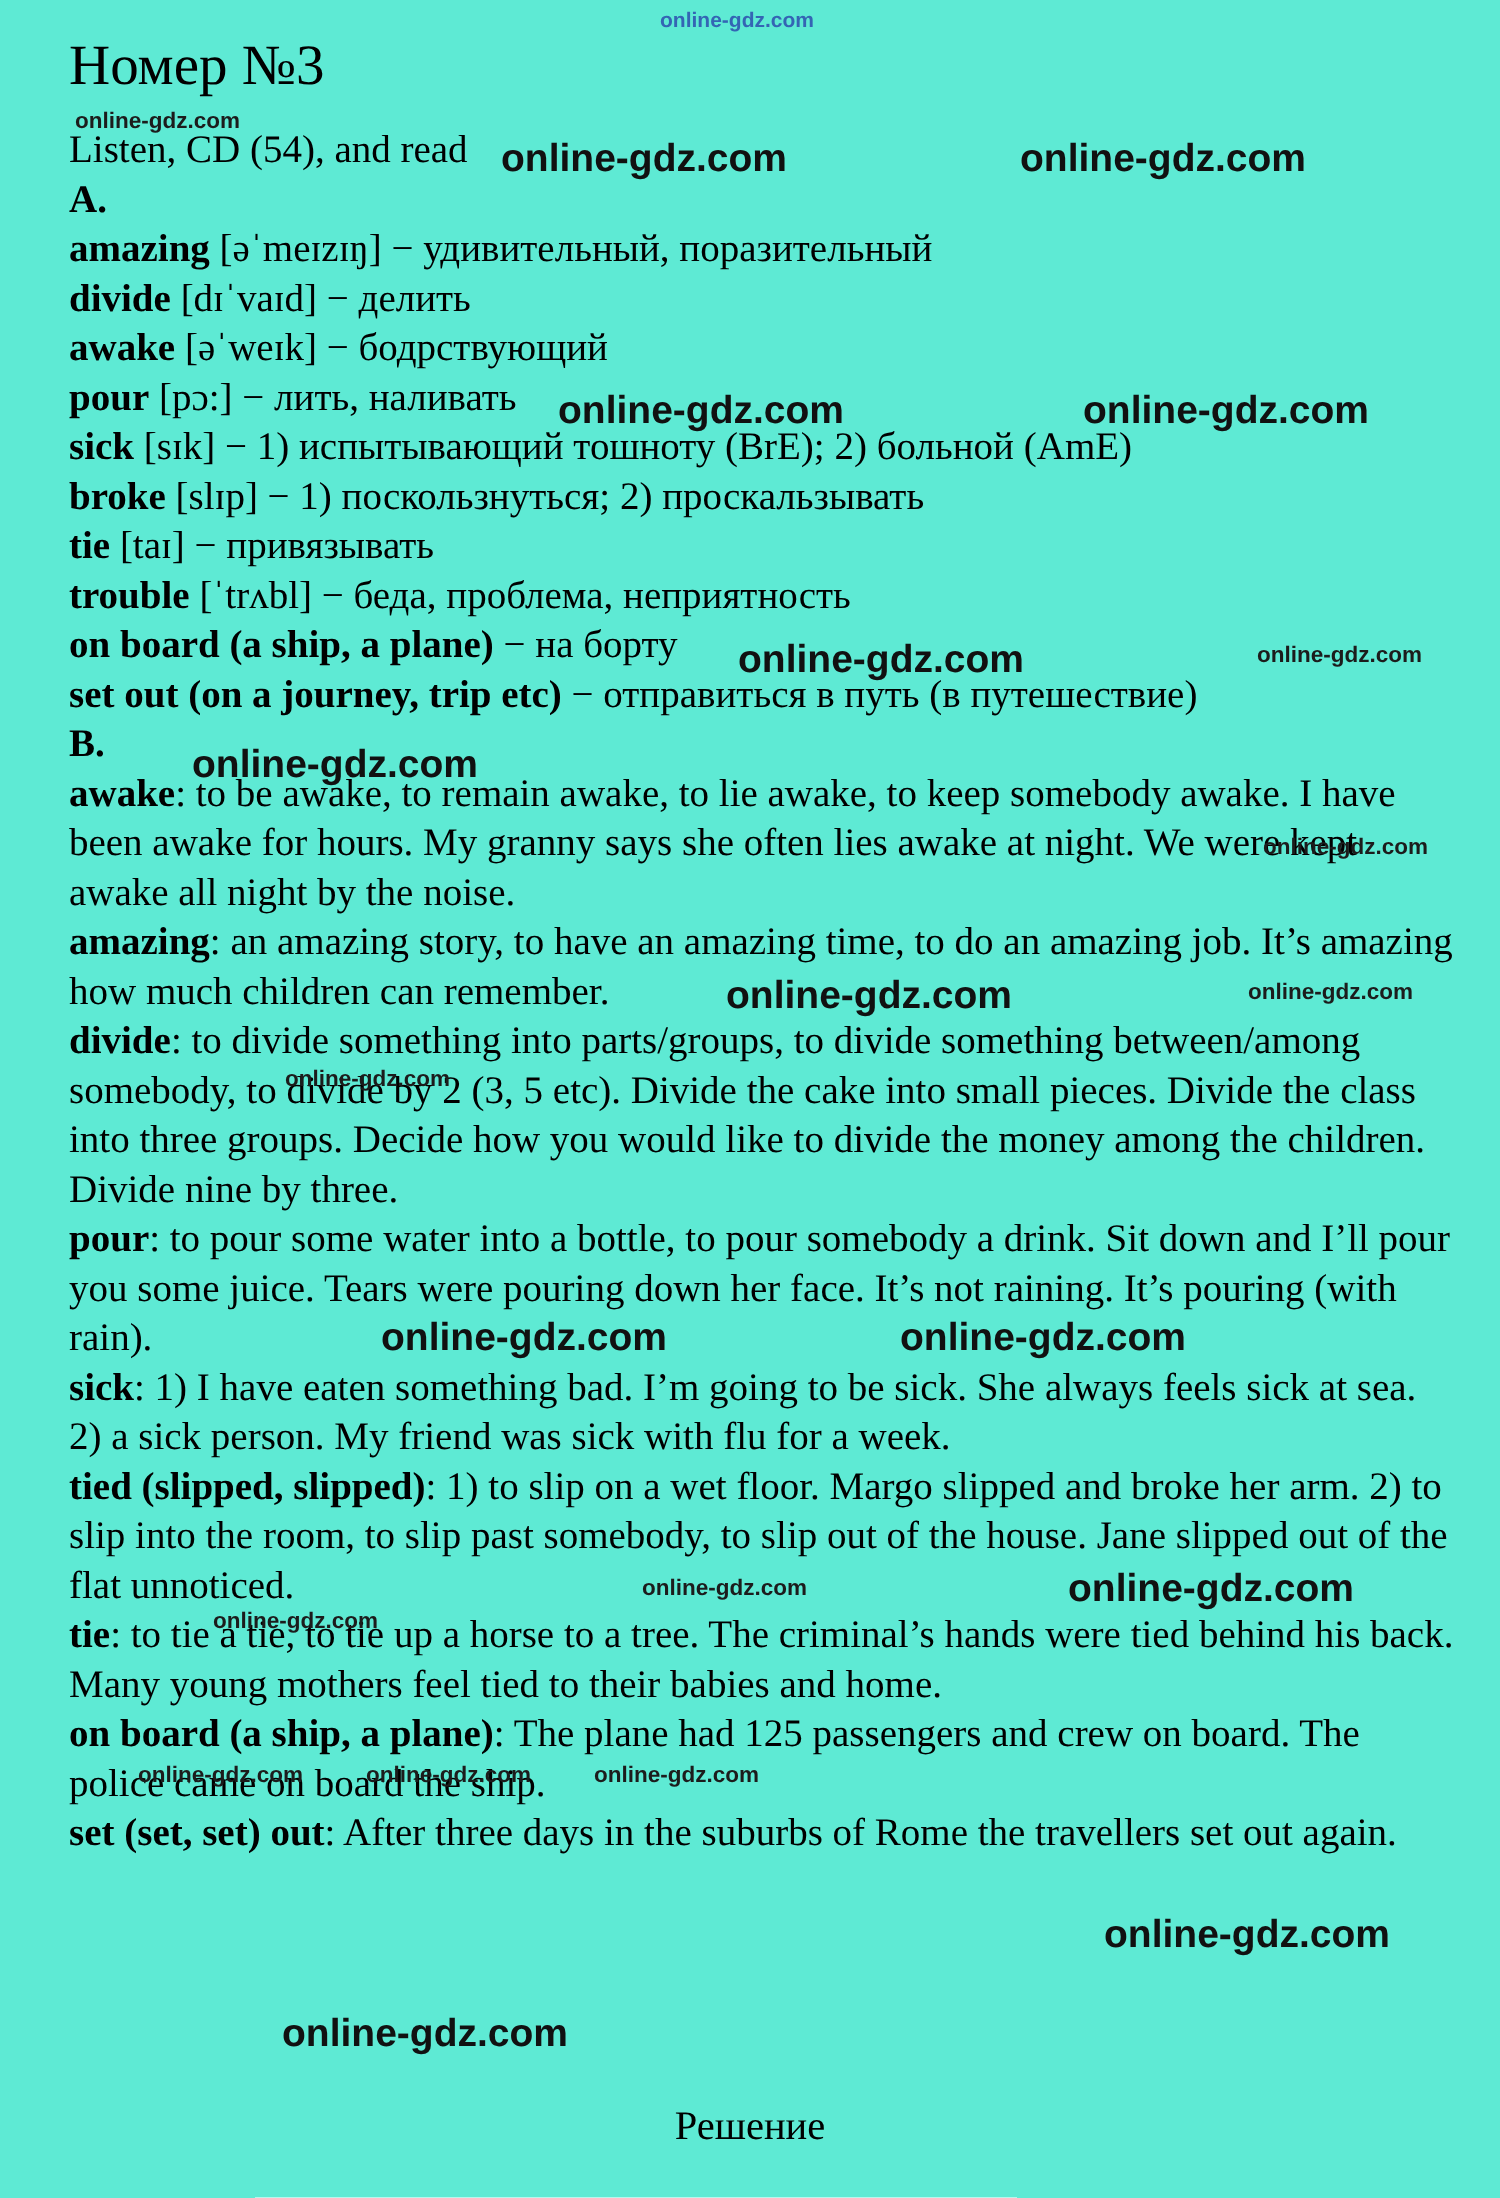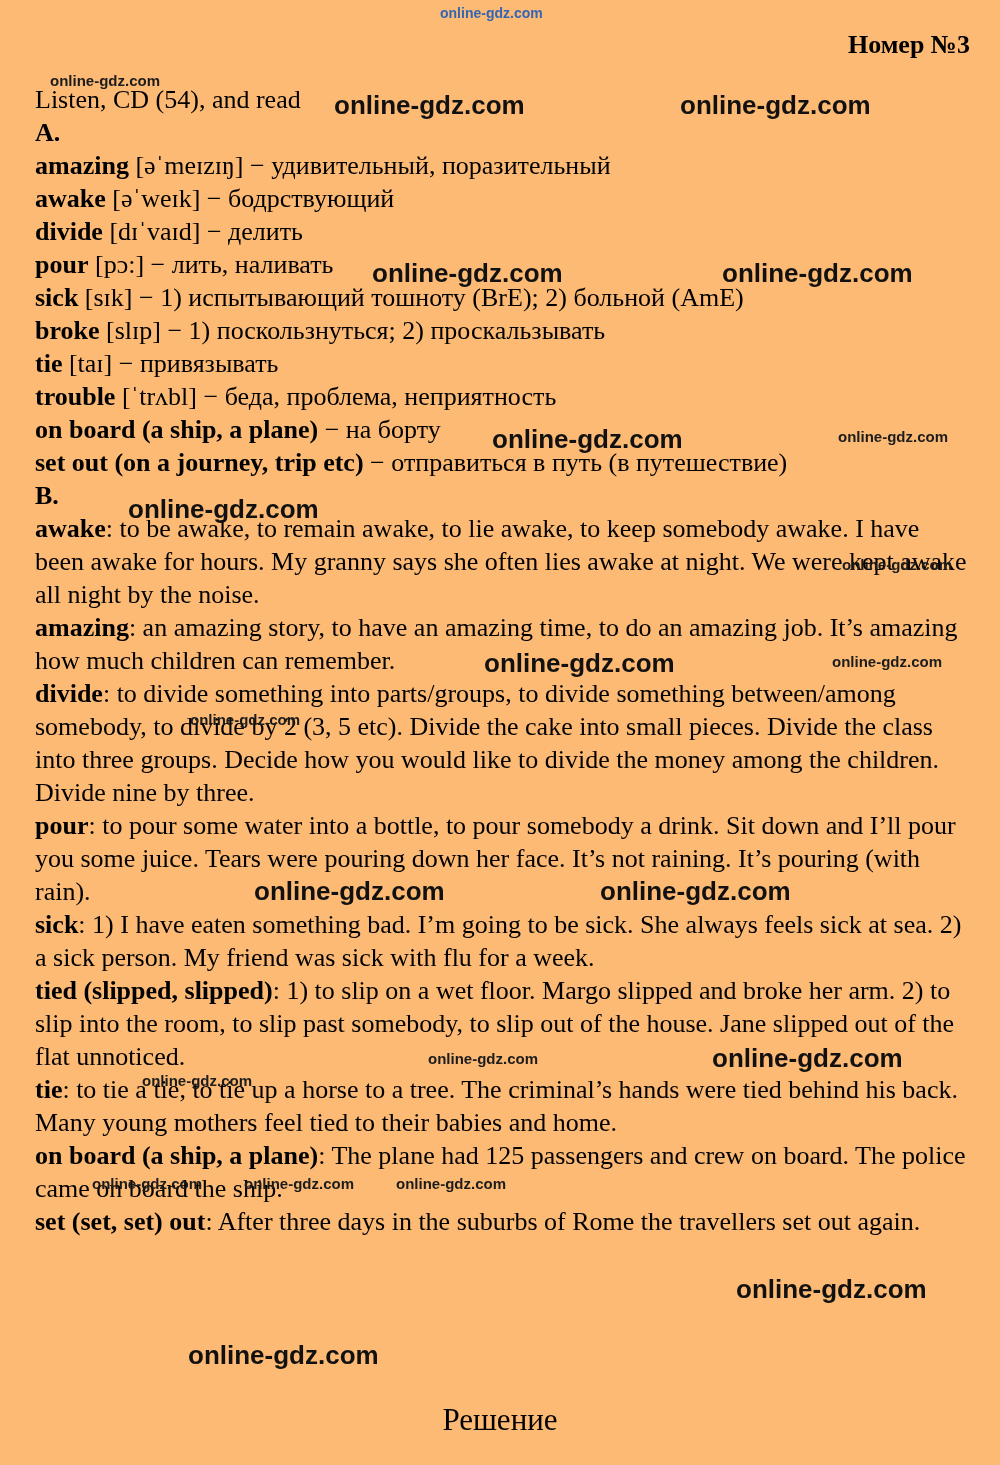--- a/index.html
+++ b/index.html
@@ -6,42 +6,42 @@
   html, body { background: #ffffff; }
   body {
     width: 1000px; height: 1465px;
     font-family: "Liberation Serif", serif;
     color: #000;
     position: relative;
   }
   .page {
     position: relative;
     width: 1000px; height: 1465px;
-    padding: 26px 30px 0 35px;
+    padding: 26px 30px 0 46px;
     overflow: hidden;
-    background: #fdba74;
+    background: #5eead4;
   }
   .title {
-    font-size: 26px;
-    font-weight: bold;
-    text-align: right;
+    font-size: 38px;
+    font-weight: normal;
+    text-align: left;
     line-height: 37px;
     margin-bottom: 20px;
   }
   .bodytext, .line, .para, .section-label, .intro {
     font-size: 26px;
     line-height: 33px;
   }
   .section-label { font-weight: bold; }
   .line b, .para b { font-weight: bold; }
   .footer {
     position: absolute;
     left: 0; right: 0; top: 1402px;
     text-align: center;
-    font-size: 31px;
+    font-size: 27px;
   }
   
   .wm {
     position: absolute;
     font-family: "Liberation Sans", sans-serif;
     font-weight: bold;
     white-space: nowrap;
     letter-spacing: 0px;
   }
   .wm-blue { font-size: 14px; color: #3465b4; }
@@ -78,22 +78,22 @@
   <span class="wm wm-lg" style="left:188px; top:1340px;">online-gdz.com</span>
 
   <h1 class="title">Номер №3</h1>
 
   <p class="intro">Listen, CD (54), and read</p>
 
   <p class="section-label">A.</p>
 
   <div>
     <p class="line"><b>amazing</b><span> [əˈmeɪzɪŋ] − удивительный, поразительный</span></p>
+    <p class="line"><b>divide</b><span> [dɪˈvaɪd] − делить</span></p>
     <p class="line"><b>awake</b><span> [əˈweɪk] − бодрствующий</span></p>
-    <p class="line"><b>divide</b><span> [dɪˈvaɪd] − делить</span></p>
     <p class="line"><b>pour</b><span> [pɔ:] − лить, наливать</span></p>
     <p class="line"><b>sick</b><span> [sɪk] − 1) испытывающий тошноту (BrE); 2) больной (AmE)</span></p>
     <p class="line"><b>broke</b><span> [slɪp] − 1) поскользнуться; 2) проскальзывать</span></p>
     <p class="line"><b>tie</b><span> [taɪ] − привязывать</span></p>
     <p class="line"><b>trouble</b><span> [ˈtrʌbl] − беда, проблема, неприятность</span></p>
     <p class="line"><b>on board (a ship, a plane)</b><span> − на борту</span></p>
     <p class="line"><b>set out (on a journey, trip etc)</b><span> − отправиться в путь (в путешествие)</span></p>
   </div>
 
   <p class="section-label">B.</p>

